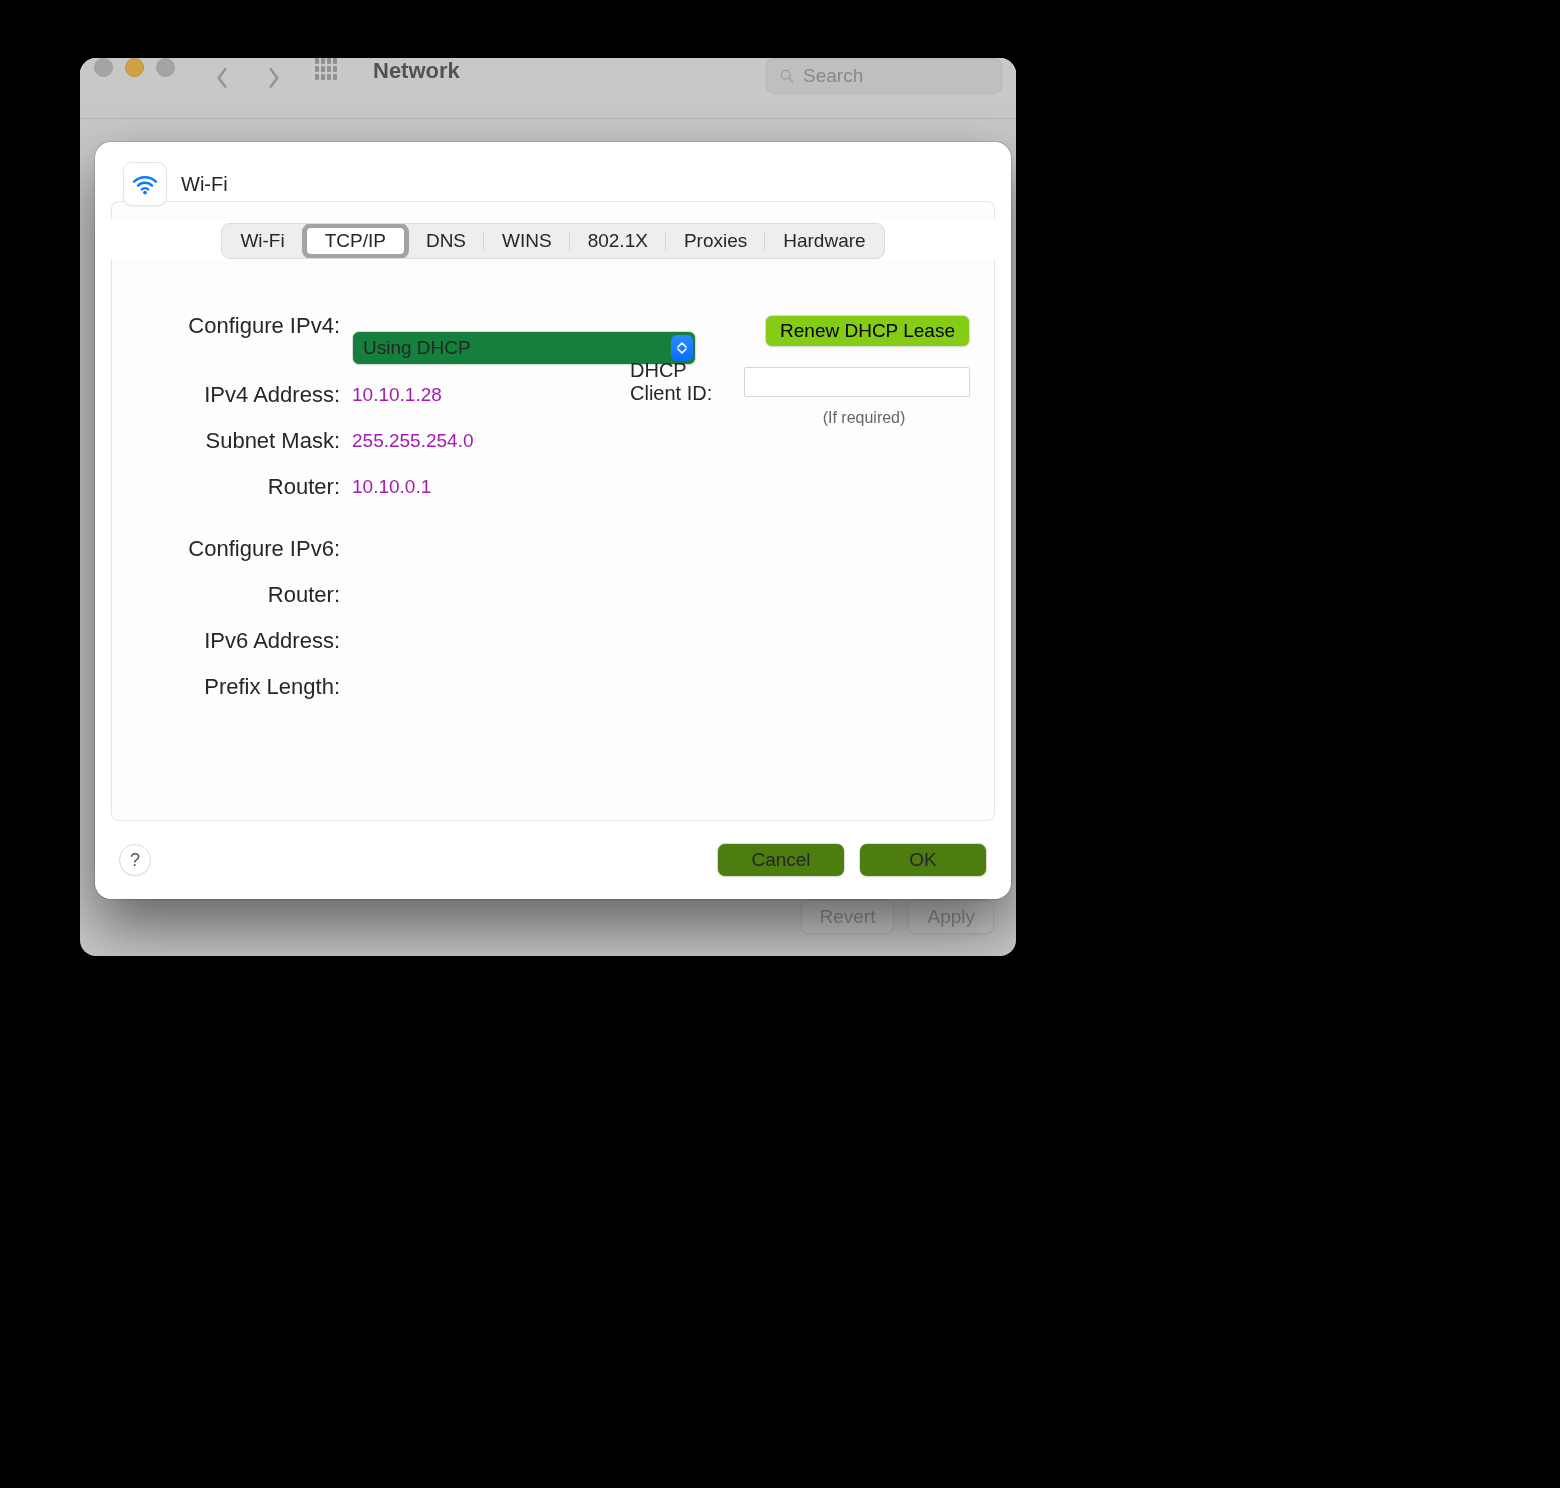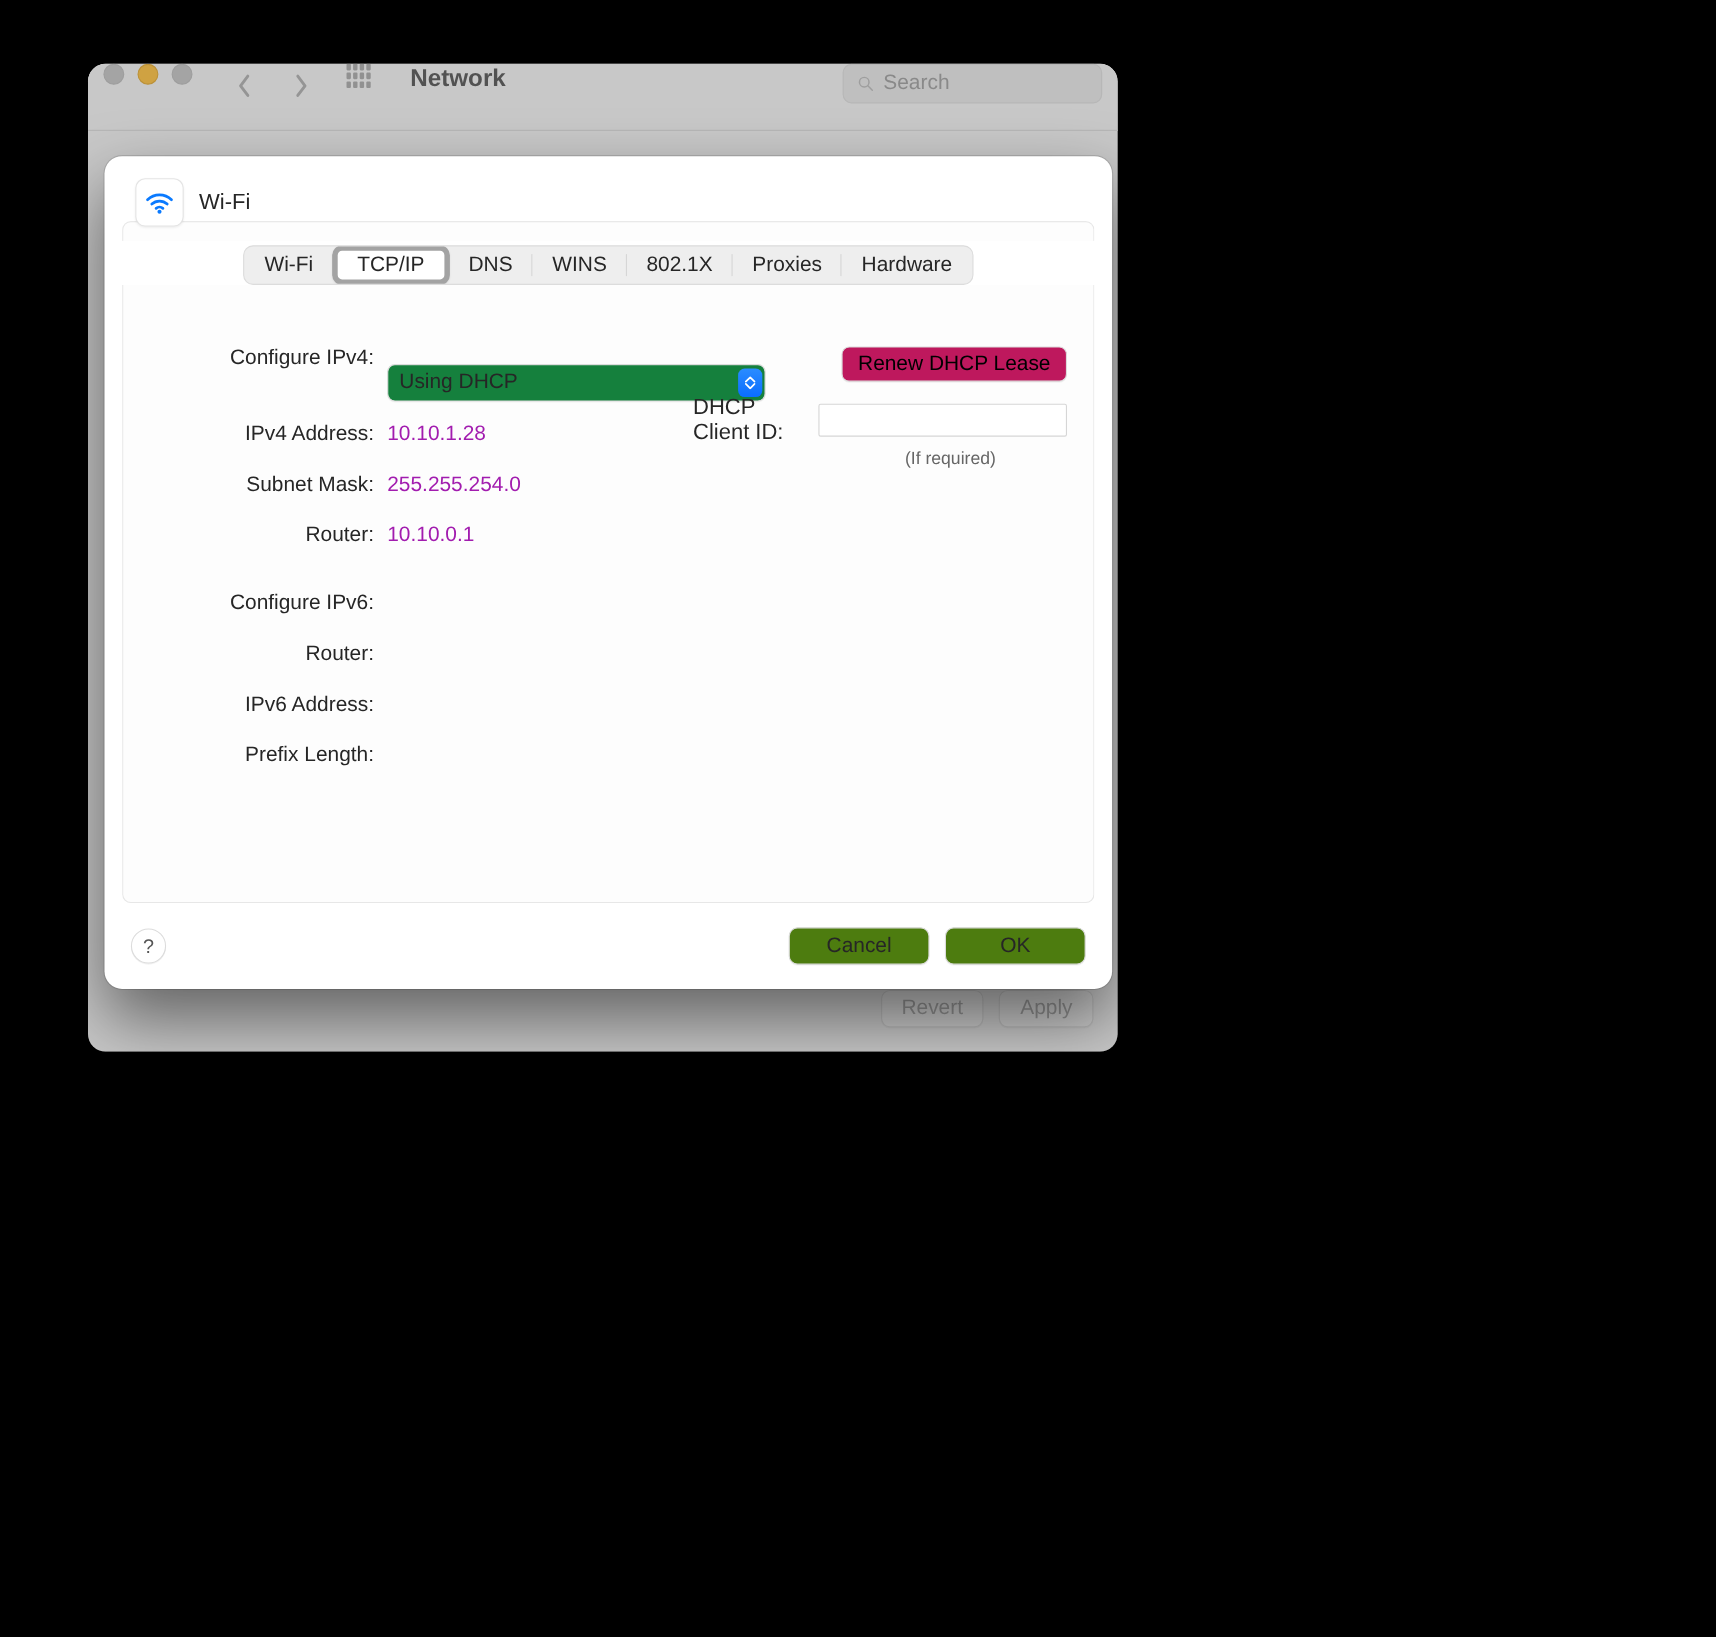--- a/index.html
+++ b/index.html
@@ -138,21 +138,21 @@
     
     height:17px;border-left:1px solid #e7e7e7;border-right:1px solid #e7e7e7;
     margin:0 16px;margin-top:-17px;
     border-top:1px solid #e7e7e7;border-radius:8px 8px 0 0;
     background:#fdfdfd;
     position:relative;z-index:-1;
   }
 
   .row{display:flex;align-items:center;margin-bottom:14px;min-height:32px;}
   .row .label{
-    width:204px;text-align:right;padding-right:12px;font-size:19px;color:#262626;
+    width:204px;text-align:right;padding-right:12px;font-size:22px;color:#262626;
   }
   .row .value{font-size:19px;color:#a21caf;}
 
   .select{
     flex:0 0 330px;height:32px;
     border:1px solid #dcdcdc;border-radius:7px;background:#15803d;
     display:flex;align-items:center;justify-content:space-between;
     padding:0 2px 0 10px;font-size:19px;
     box-shadow:0 1px 0 rgba(0,0,0,.04);
     margin-top:44px;
@@ -160,21 +160,21 @@
   .stepper{
     width:22px;height:26px;border-radius:6px;
     background:linear-gradient(#2a8cff,#0a6dff);
     display:flex;flex-direction:column;align-items:center;justify-content:center;
     color:#fff;
   }
   .stepper svg{width:10px;height:6px;display:block;}
 
   .renew-btn{
     height:32px;padding:0 14px;border-radius:7px;
-    background:#be185d;border:1px solid #dcdcdc;font-size:19px;
+    background:#84cc16;border:1px solid #dcdcdc;font-size:19px;
     box-shadow:0 1px 0 rgba(0,0,0,.05);
   }
   .renew-wrap{position:absolute;right:24px;top:56px;}
 
   .dhcp-client{
     position:absolute;right:24px;top:100px;
     display:flex;flex-direction:column;align-items:center;width:340px;
   }
   .dhcp-client .line{display:flex;align-items:center;gap:12px;width:100%;justify-content:flex-end;}
   .dhcp-client input{

